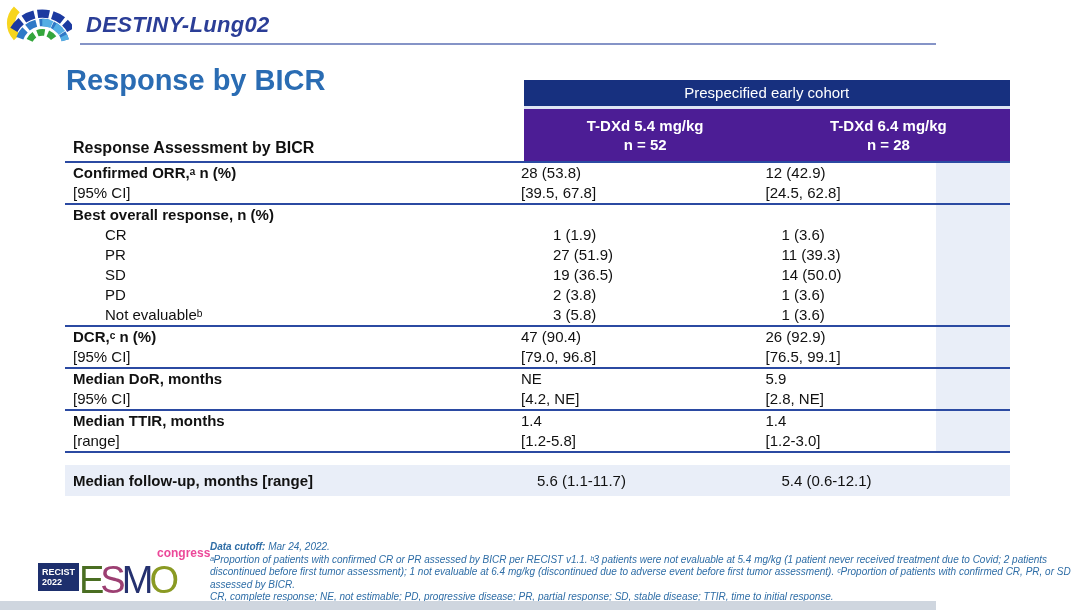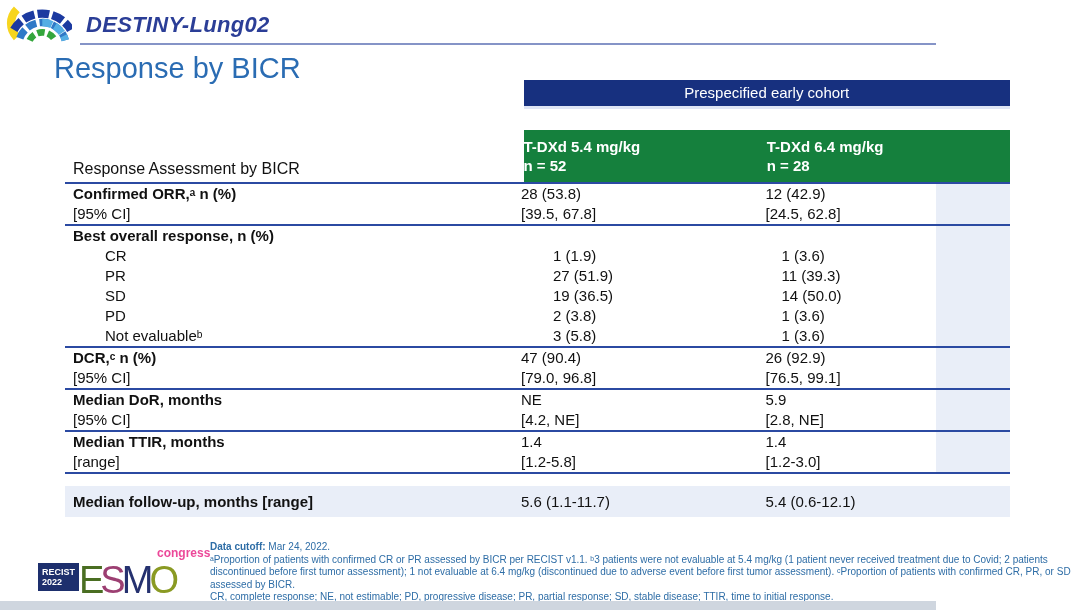--- a/index.html
+++ b/index.html
@@ -5,62 +5,62 @@
   html,body{margin:0;padding:0;}
   body{width:1080px;height:610px;overflow:hidden;background:#fff;
        font-family:"Liberation Sans","DejaVu Sans",sans-serif;color:#111;}
   .slide{position:relative;width:936px;height:610px;background:#fff;}
 
   
   .destiny-logo{position:absolute;left:6px;top:2px;}
   .study-title{position:absolute;left:86px;top:12px;font-size:22px;font-style:italic;
                font-weight:600;color:#2b3e97;letter-spacing:.3px;}
   .top-rule{position:absolute;left:80px;right:0;top:43px;height:2px;background:#8594c7;}
-  .page-title{position:absolute;left:54px;top:52px;margin:0;font-size:29px;
-              font-weight:normal;color:#2a6cb3;}
+  .page-title{position:absolute;left:54px;top:52px;margin:12px;font-size:29px;
+              font-weight:bold;color:#2a6cb3;}
 
   
   .rtable{position:absolute;left:65px;top:80px;width:945px;}
   .thead{display:flex;}
   .th-label{width:448px;display:flex;align-items:flex-end;
-            padding:0 12px 4px 8px;font-weight:normal;font-size:16px;}
+            padding:0 12px 4px 8px;font-weight:bold;font-size:16px;}
   .th-group{width:497px;}
   .group-band{background:#17307f;color:#fff;font-weight:normal;font-size:15px;
               text-align:center;height:26px;line-height:26px;}
   .band-gap{height:3px;background:#dfe5f4;}
-  .cols{display:flex;background:#15803d;color:#fff;font-weight:bold;
-        font-size:15px;text-align:left;height:52px;margin-top:21px;}
+  .cols{display:flex;background:#4c1d95;color:#fff;font-weight:bold;
+        font-size:15px;text-align:center;height:52px;}
   .col{flex:1;display:flex;flex-direction:column;justify-content:center;line-height:19px;}
 
   .sections{position:relative;border-bottom:2px solid #2b4aa2;}
   .sections::before{content:"";position:absolute;left:448px;right:0;top:0;bottom:0;
                     background:#e9eef8;z-index:-1;}
   .tsection{border-top:2px solid #2b4aa2;padding:0 0;}
   .trow{display:flex;line-height:20px;font-size:15px;}
   .tlabel{width:448px;padding-left:8px;}
   .tlabel.b{font-weight:bold;}
   .tlabel.ind{padding-left:40px;}
   .tval{flex:1;}
 
   .followup{display:flex;align-items:center;margin-top:12px;height:31px;
-            background:#e9eef8;font-size:15px;}
+            background:#e9eef8;font-size:15px;gap:16px;}
   .f-label{width:448px;padding-left:8px;font-weight:bold;}
 
   
   .esmo{position:absolute;left:38px;top:546px;width:175px;height:54px;}
   .paris{position:absolute;left:0;bottom:9px;background:#1d2f6d;color:#fff;
          font-size:9px;font-weight:bold;line-height:10px;padding:4px 4px;}
   .letters{position:absolute;left:41px;bottom:2px;font-size:38px;font-weight:normal;
            letter-spacing:-4px;line-height:36px;}
   .l-e{color:#4a6e22;} .l-s{color:#9c3f72;} .l-m{color:#25316f;} .l-o{color:#8a9a23;}
   .congress{position:absolute;left:119px;top:0;color:#ec4899;font-weight:bold;font-size:12px;}
 
   .footnotes{position:absolute;left:210px;top:541px;width:864px;color:#2e6da6;
              font-size:10px;line-height:12.5px;}
-  .footnotes p{margin:0;}
+  .footnotes p{margin:0;font-style:italic;}
   .fn-bold{font-weight:bold;}
   .bottom-bar{position:absolute;left:0;right:0;bottom:0;height:9px;background:#cfd6df;}
 </style>
 </head>
 <body>
 
 <div class="slide">
 
   <svg class="destiny-logo" width="66" height="46" viewBox="0 0 80 56" aria-hidden="true">
     <path d="M 13 9 A 24 24 0 0 0 13 43" fill="none" stroke="#f7d51f" stroke-width="10"></path>

